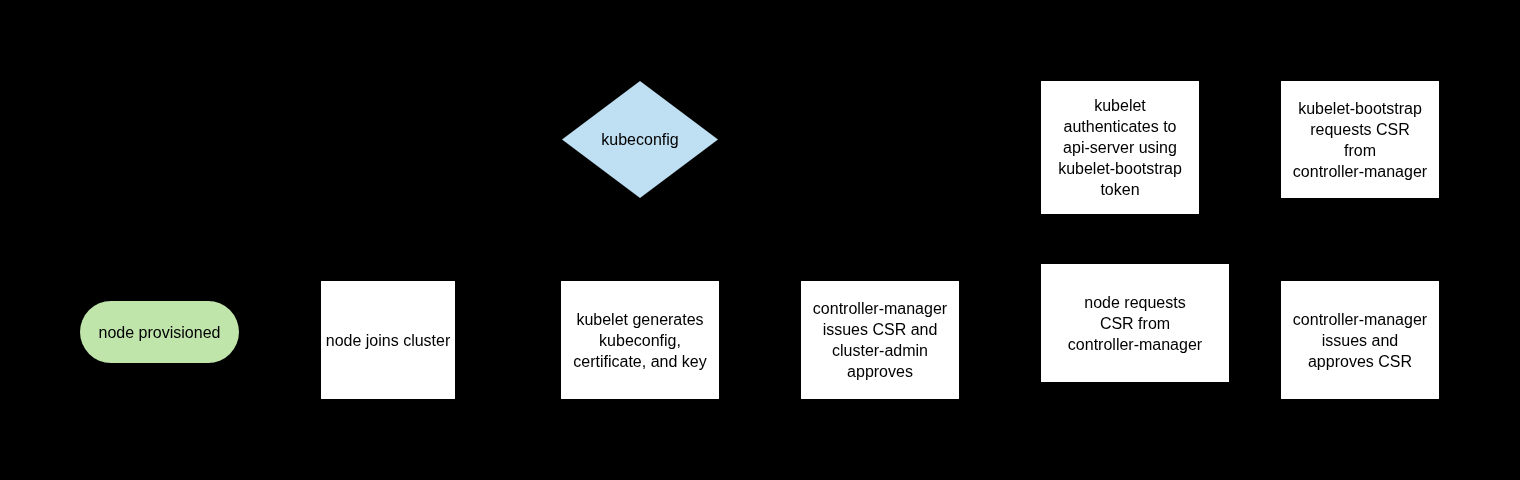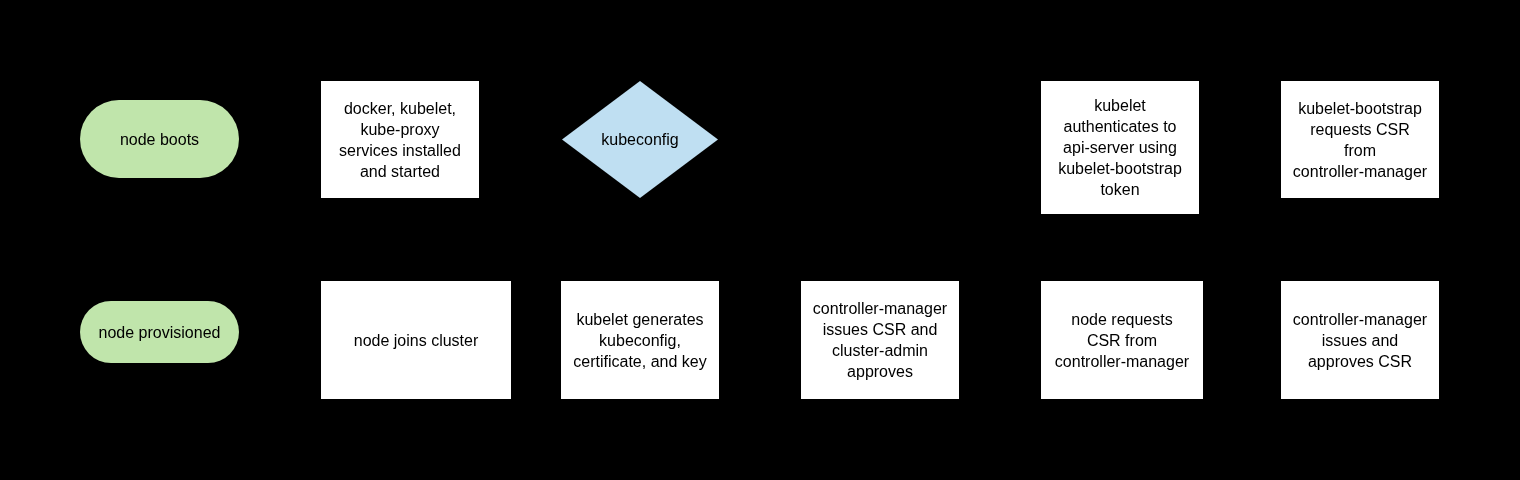--- a/index.html
+++ b/index.html
@@ -34,30 +34,21 @@
     clip-path: polygon(50% 0, 100% 50%, 50% 100%, 0 50%);
     align-items: center;
   }
   .label { white-space: pre; }
 </style>
 </head>
 <body>
 
 <div class="canvas">
 
-  <div class="node terminator" style="left:80px;top:100px;width:159px;height:78px">
-    <span class="label">node boots</span>
-  </div>
 
-  <div class="node process" style="left:321px;top:81px;width:158px;height:117px">
-    <span class="label">docker, kubelet,
-kube-proxy
-services installed
-and started</span>
-  </div>
 
   <div class="node decision" style="left:562px;top:81px;width:156px;height:117px">
     <span class="label">kubeconfig</span>
   </div>
 
 
   <div class="node process" style="left:1041px;top:81px;width:158px;height:133px">
     <span class="label">kubelet
 authenticates to
 api-server using
@@ -69,38 +60,38 @@
     <span class="label">kubelet-bootstrap
 requests CSR
 from
 controller-manager</span>
   </div>
 
   <div class="node terminator" style="left:80px;top:301px;width:159px;height:62px">
     <span class="label">node provisioned</span>
   </div>
 
-  <div class="node process" style="left:321px;top:281px;width:190px;height:118px">
+  <div class="node process" style="left:321px;top:281px;width:134px;height:118px">
     <span class="label">node joins cluster</span>
   </div>
 
   <div class="node process" style="left:561px;top:281px;width:158px;height:118px">
     <span class="label">kubelet generates
 kubeconfig,
 certificate, and key</span>
   </div>
 
   <div class="node process" style="left:801px;top:281px;width:158px;height:118px">
     <span class="label">controller-manager
 issues CSR and
 cluster-admin
 approves</span>
   </div>
 
-  <div class="node process" style="left:1041px;top:281px;width:162px;height:118px">
+  <div class="node process" style="left:1041px;top:264px;width:188px;height:118px">
     <span class="label">node requests
 CSR from
 controller-manager</span>
   </div>
 
   <div class="node process" style="left:1281px;top:281px;width:158px;height:118px">
     <span class="label">controller-manager
 issues and
 approves CSR</span>
   </div>

